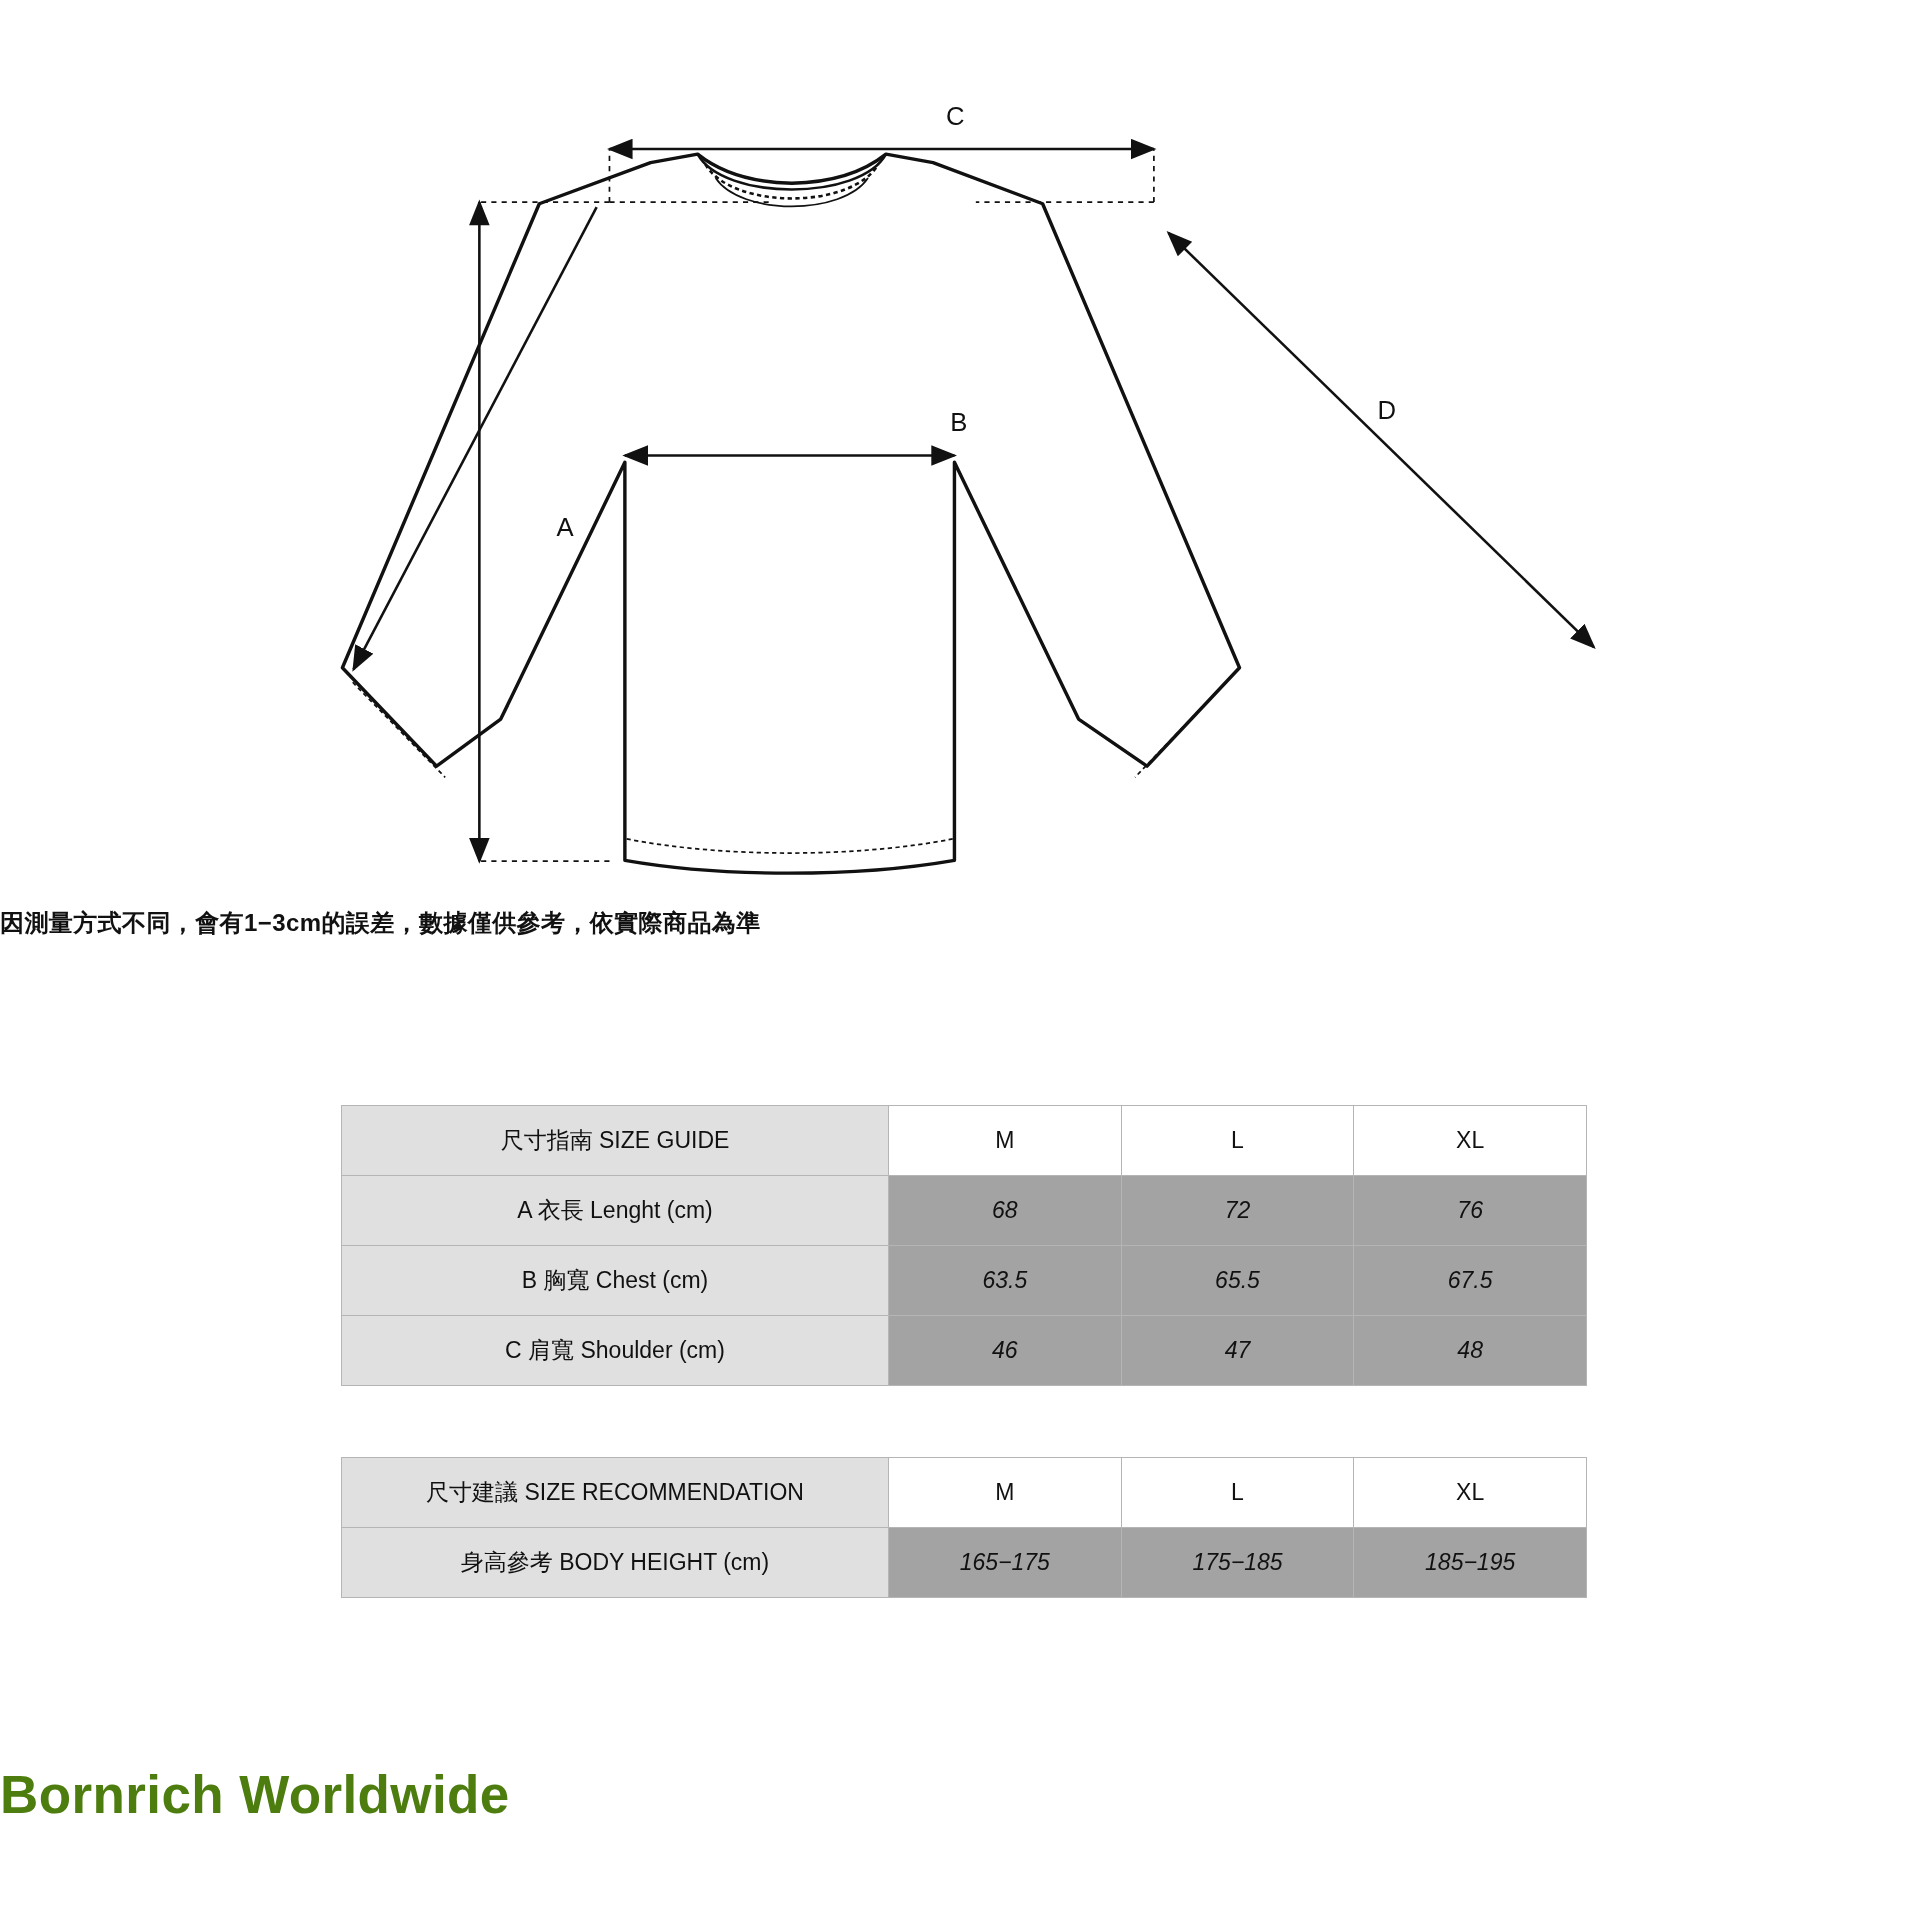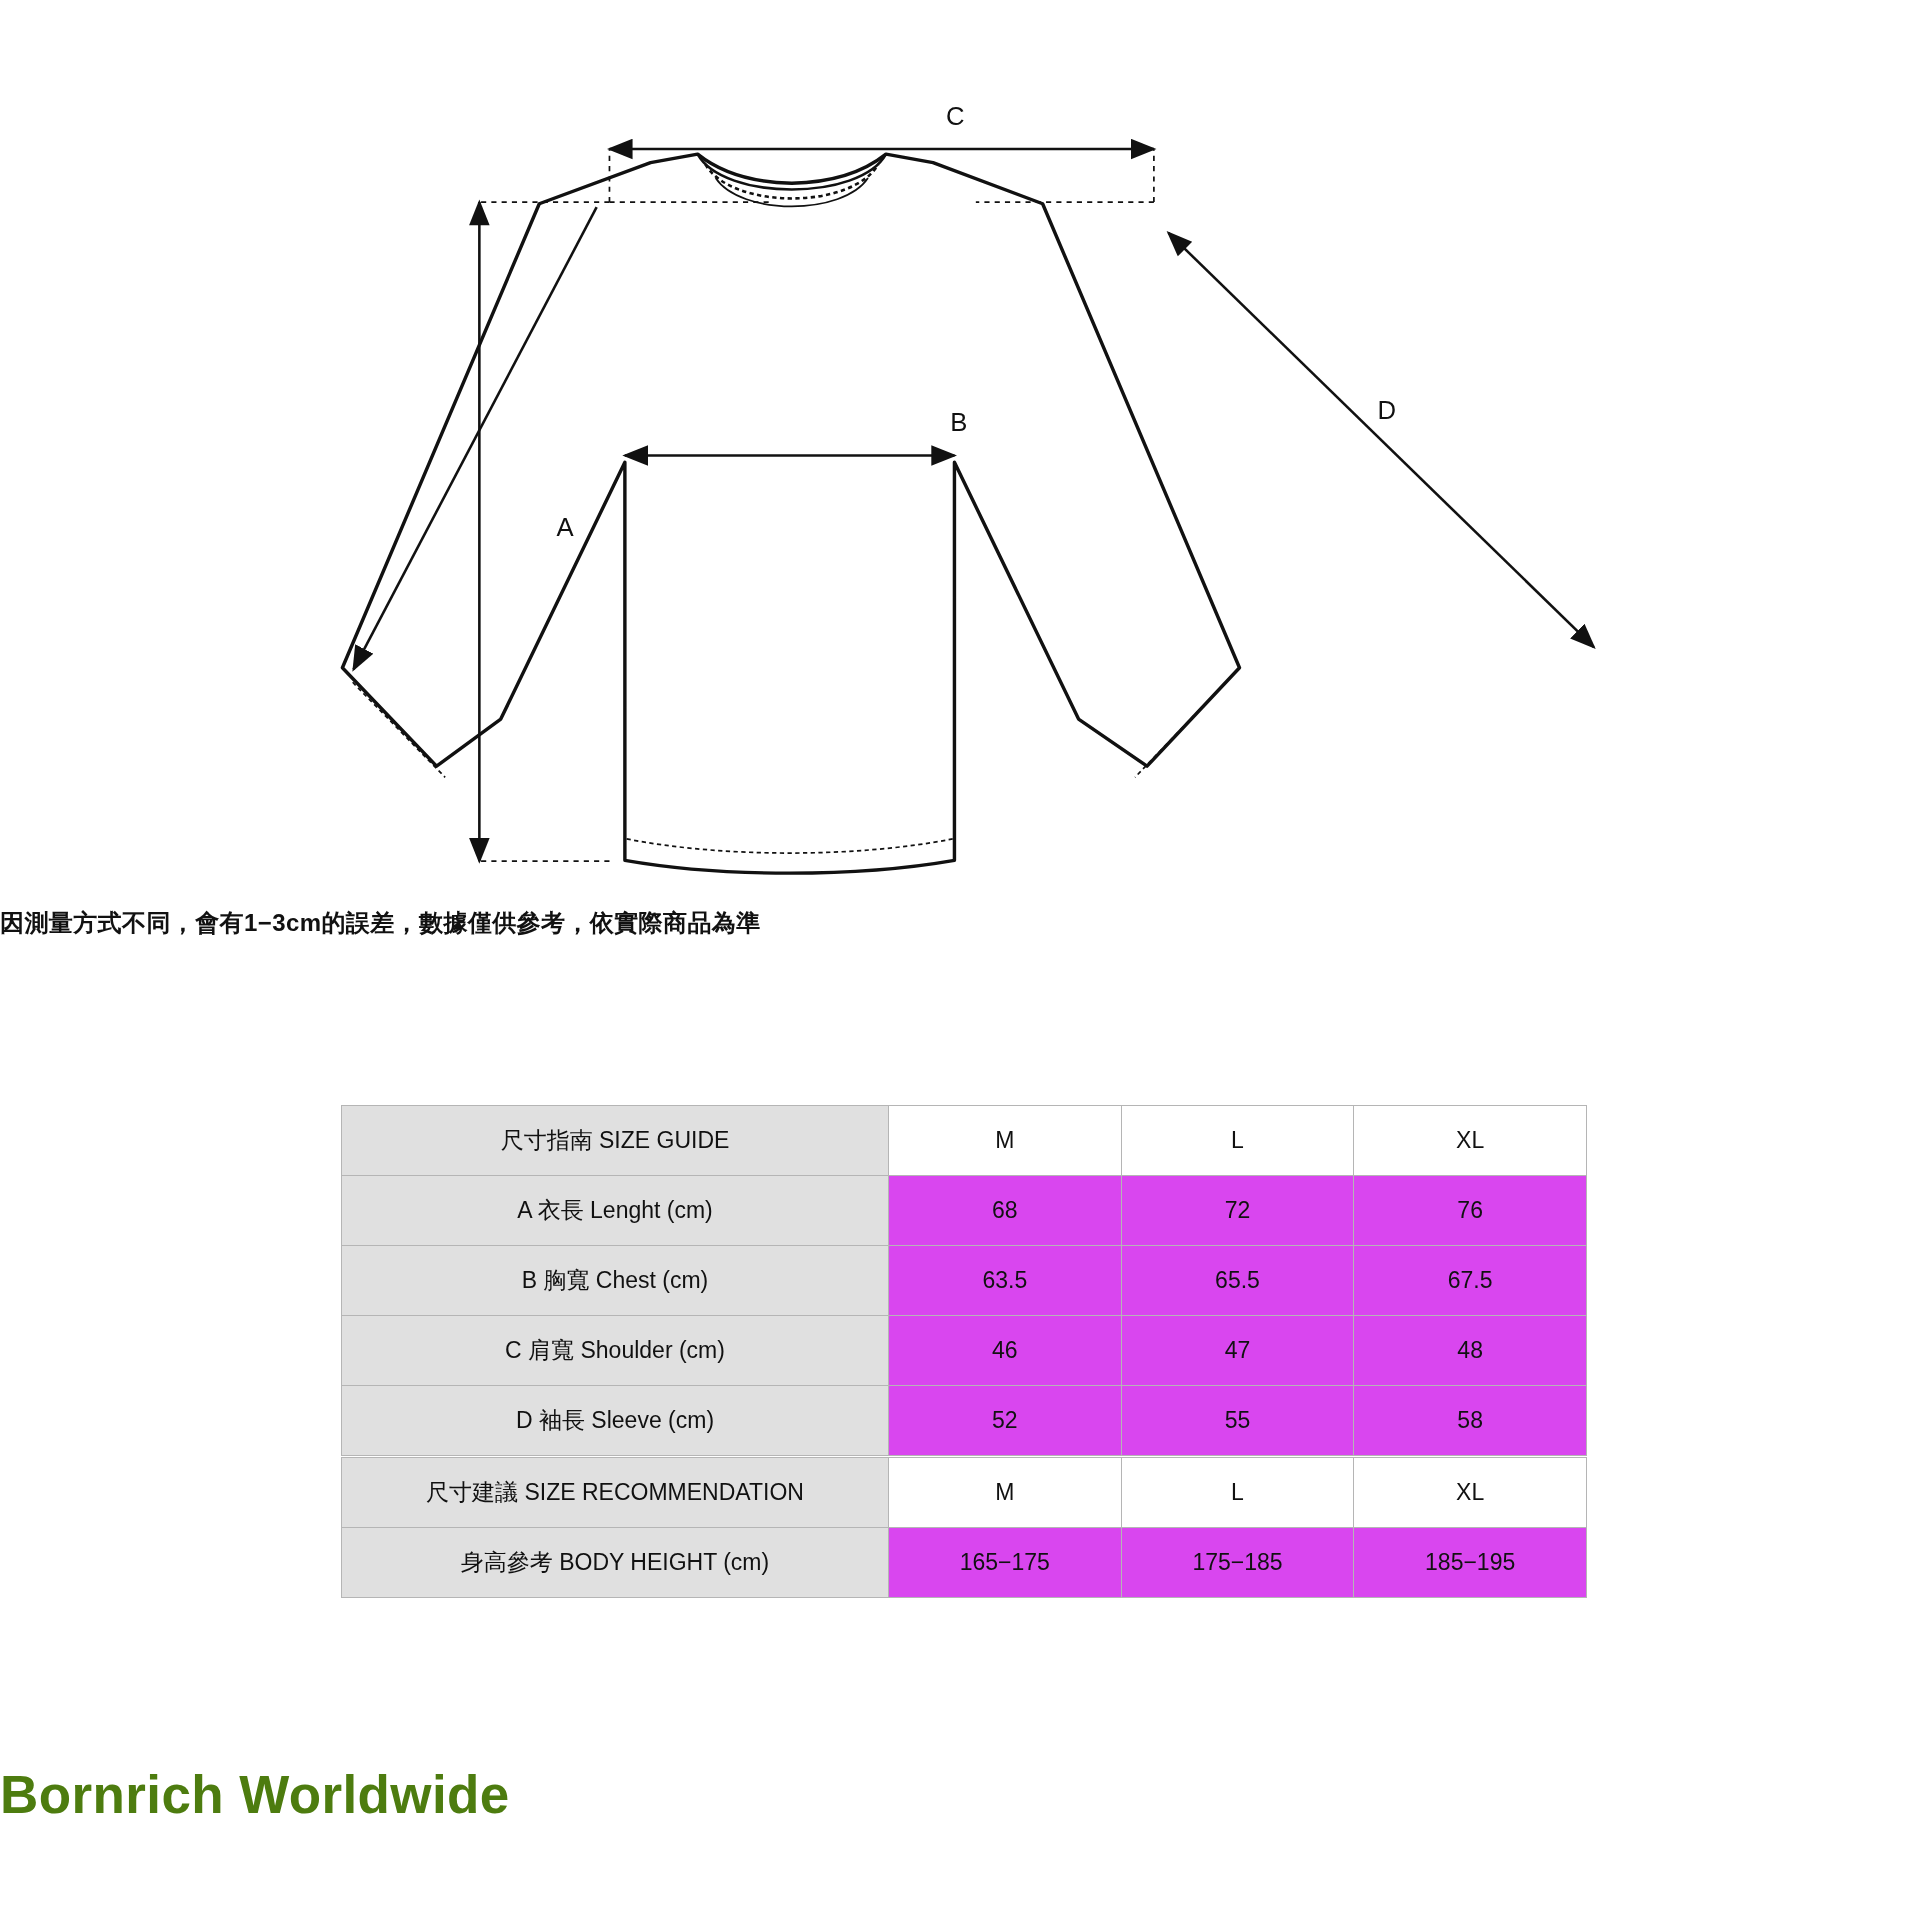--- a/index.html
+++ b/index.html
@@ -79,22 +79,23 @@
     vertical-align: middle;
     font-size: 23px;
     color: #111;
   }
   td.head-cell {
     background: #e0e0e0;
     width: 544px;
     font-size: 23px;
   }
   td.val-cell {
-    background: #d946ef;
+    background: #a3a3a3;
     width: 234px;
+    font-style: italic;
   }
   td.size-col {
     background: #ffffff;
   }
 
   
   .brand {
     position: absolute;
     top: 1764px;
     left: 0;
@@ -221,26 +222,20 @@
           <td class="val-cell">63.5</td>
           <td class="val-cell">65.5</td>
           <td class="val-cell">67.5</td>
         </tr>
         <tr>
           <td class="head-cell">C 肩寬  Shoulder (cm)</td>
           <td class="val-cell">46</td>
           <td class="val-cell">47</td>
           <td class="val-cell">48</td>
         </tr>
-        <tr>
-          <td class="head-cell">D 袖長  Sleeve (cm)</td>
-          <td class="val-cell">52</td>
-          <td class="val-cell">55</td>
-          <td class="val-cell">58</td>
-        </tr>
       </tbody>
     </table>
   </div>
 
   <div class="table-block" id="size-rec-table">
     <table>
       <tbody>
         <tr>
           <td class="head-cell">尺寸建議 SIZE RECOMMENDATION</td>
           <td class="size-col">M</td>

